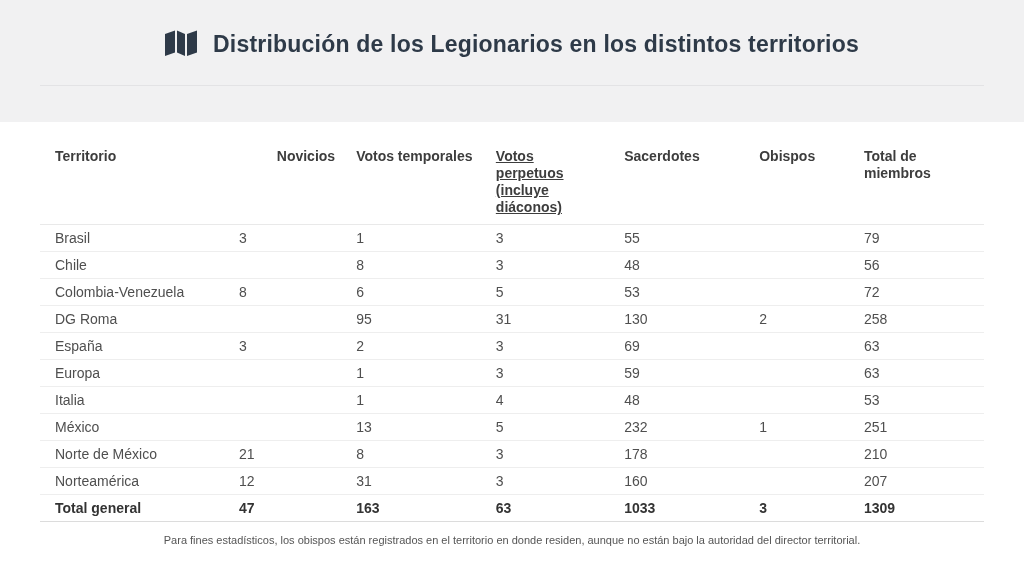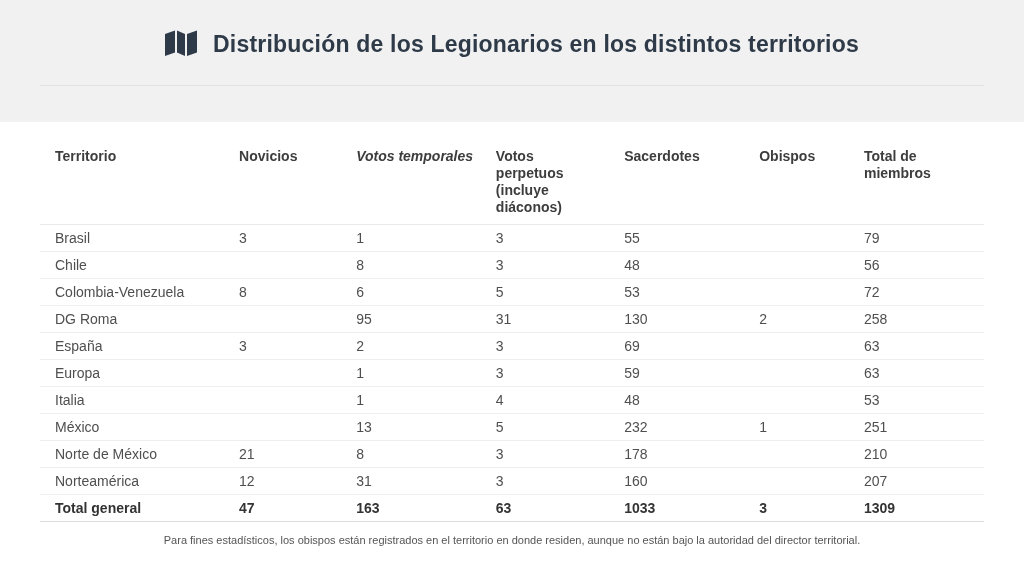--- a/index.html
+++ b/index.html
@@ -51,23 +51,23 @@
     text-align: left;
     vertical-align: top;
     font-size: 14px;
     font-weight: bold;
     color: #3d3d3d;
     line-height: 1.22;
     padding: 26px 6px 8px 15px;
     border-bottom: 1px solid #e9e9e9;
   }
   thead th:nth-child(1) { width: 19.5%; }
-  thead th:nth-child(2) { width: 12.4%; }
-  thead th:nth-child(3) { width: 14.8%; font-style: italic; }
-  thead th:nth-child(4) { width: 13.6%; }
+  thead th:nth-child(2) { width: 12.4%; text-align: right; }
+  thead th:nth-child(3) { width: 14.8%; }
+  thead th:nth-child(4) { width: 13.6%; text-decoration: underline; }
   thead th:nth-child(5) { width: 14.3%; }
   thead th:nth-child(6) { width: 11.1%; }
   thead th:nth-child(7) { width: 14.3%; }
   tbody td {
     font-size: 14px;
     color: #4f4f4f;
     padding: 5px 6px 5px 15px;
     border-bottom: 1px solid #eeeeee;
     white-space: nowrap;
   }

